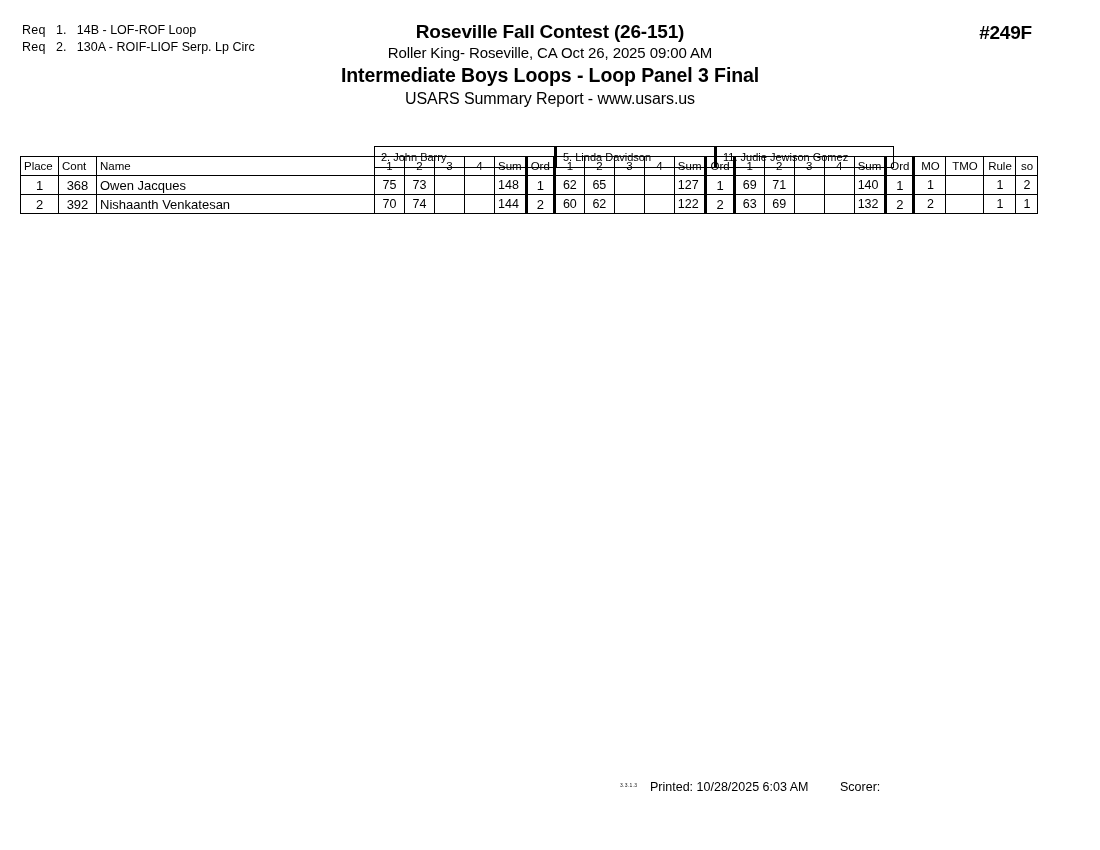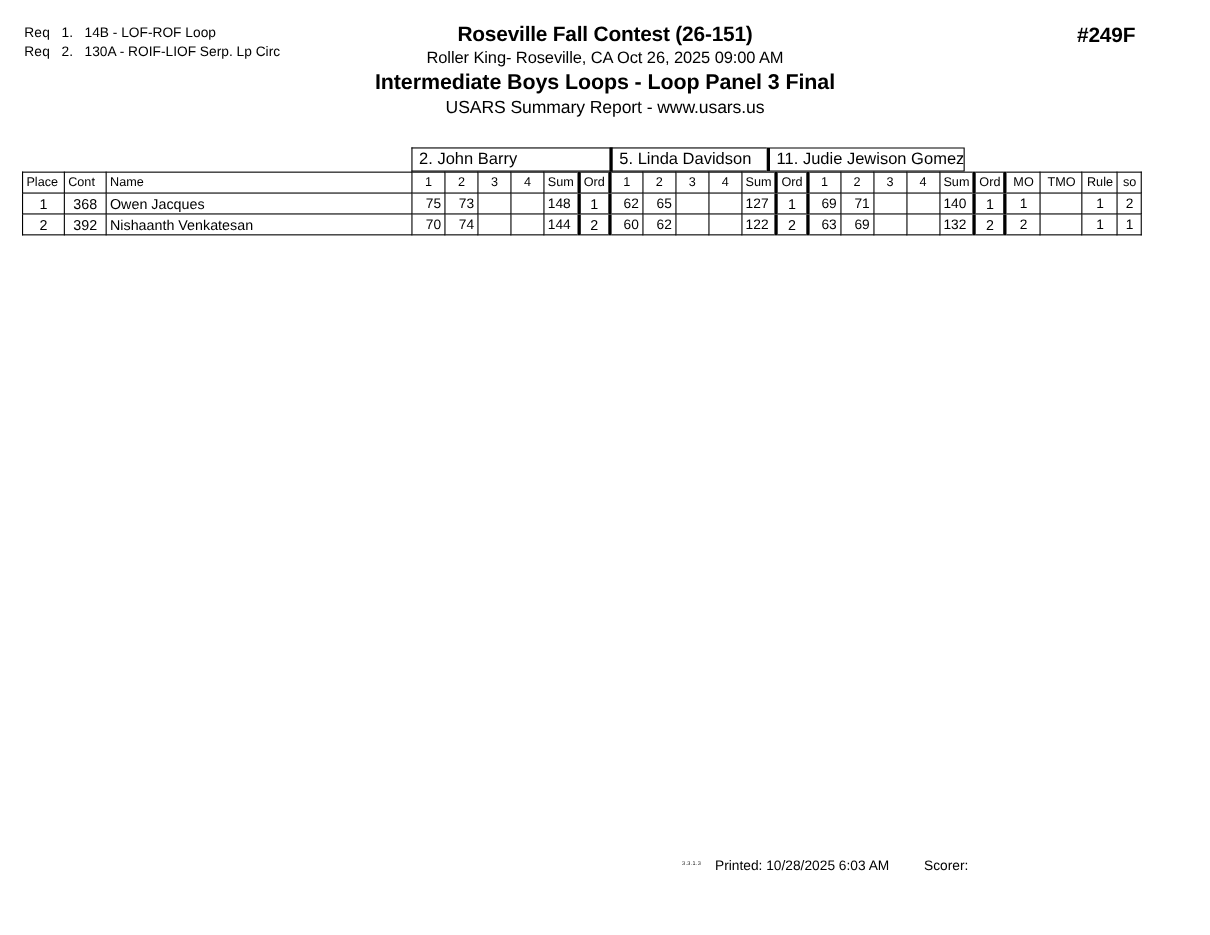--- a/index.html
+++ b/index.html
@@ -80,25 +80,26 @@
     top: 134px;
     height: 22px;
     display: flex;
   }
   .judge-cell {
     box-sizing: border-box;
     height: 22px;
     border-top: 1px solid #000;
     border-bottom: 1px solid #000;
     border-left: 1px solid #000;
-    font-size: 15px;
+    font-size: 11px;
     line-height: 20px;
     padding-left: 6px;
     white-space: nowrap;
     overflow: hidden;
+    margin-top: 12px;
   }
   .judge-cell.thick-left  { border-left: 3px solid #000; }
   .judge-cell.last        { border-right: 1px solid #000; }
 
   
   .tbl-wrap {
     position: absolute;
     left: 20px;
     top: 156px;
   }
@@ -125,21 +126,21 @@
   table.results thead th.lead { text-align: left; }
 
   
   .hv-l { border-left: 3px solid #000 !important; }
   .hv-r { border-right: 3px solid #000 !important; }
 
   
   td.c-place { text-align: center; font-weight: bold; font-size: 13px; }
   td.c-cont  { text-align: center; font-weight: bold; font-size: 13px; }
   td.c-name  { text-align: left;   font-weight: bold; font-size: 13px; padding-left: 5px; }
-  td.c-score { text-align: right;   padding-left: 5px; margin-top: 28px; }
+  td.c-score { text-align: center;   padding-left: 5px; margin-top: 28px; }
   td.c-sum   { text-align: left;  padding-right: 4px; }
   td.c-ord   { text-align: center; font-weight: bold; font-size: 13px; }
   td.c-tail  { text-align: center; }
 
   
   .w-place { width: 38px; }
   .w-cont  { width: 38px; }
   .w-name  { width: 278px; }
   .w-sc    { width: 30px; }
   .w-sum   { width: 30px; }
@@ -202,21 +203,21 @@
   <div class="t-main">Roseville Fall Contest (26-151)</div>
   <div class="t-venue">Roller King- Roseville, CA  Oct 26, 2025  09:00 AM</div>
   <div class="t-event">Intermediate Boys Loops - Loop Panel 3 Final</div>
   <div class="t-report">USARS Summary Report - www.usars.us</div>
 </div>
 
 <div class="sheet-id">#249F</div>
 
 <div class="judge-band">
   <div class="judge-cell" style="width:180px">2.  John Barry</div>
-  <div class="judge-cell thick-left" style="width:143px">5.  Linda Davidson</div>
+  <div class="judge-cell thick-left" style="width:160px">5.  Linda Davidson</div>
   <div class="judge-cell thick-left last" style="width:180px">11.  Judie Jewison Gomez</div>
 </div>
 
 <div class="tbl-wrap">
   <table class="results">
     <thead>
       <tr>
         <th class="w-place lead">Place</th>
         <th class="w-cont lead">Cont</th>
         <th class="w-name lead">Name</th>

